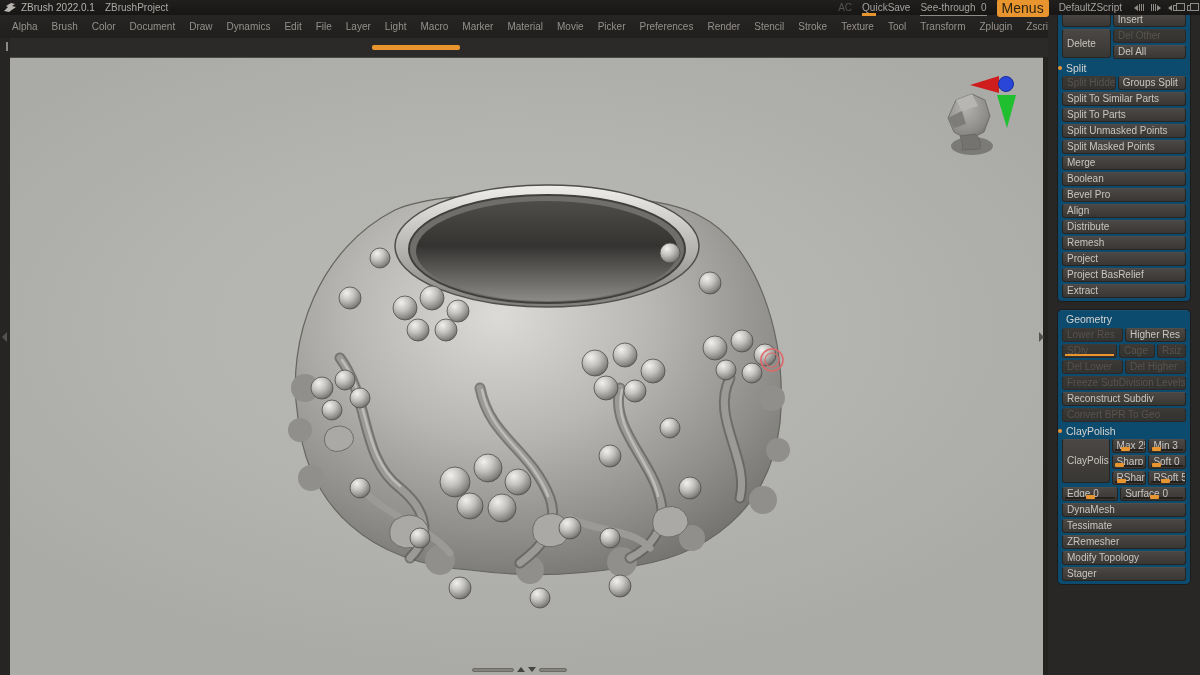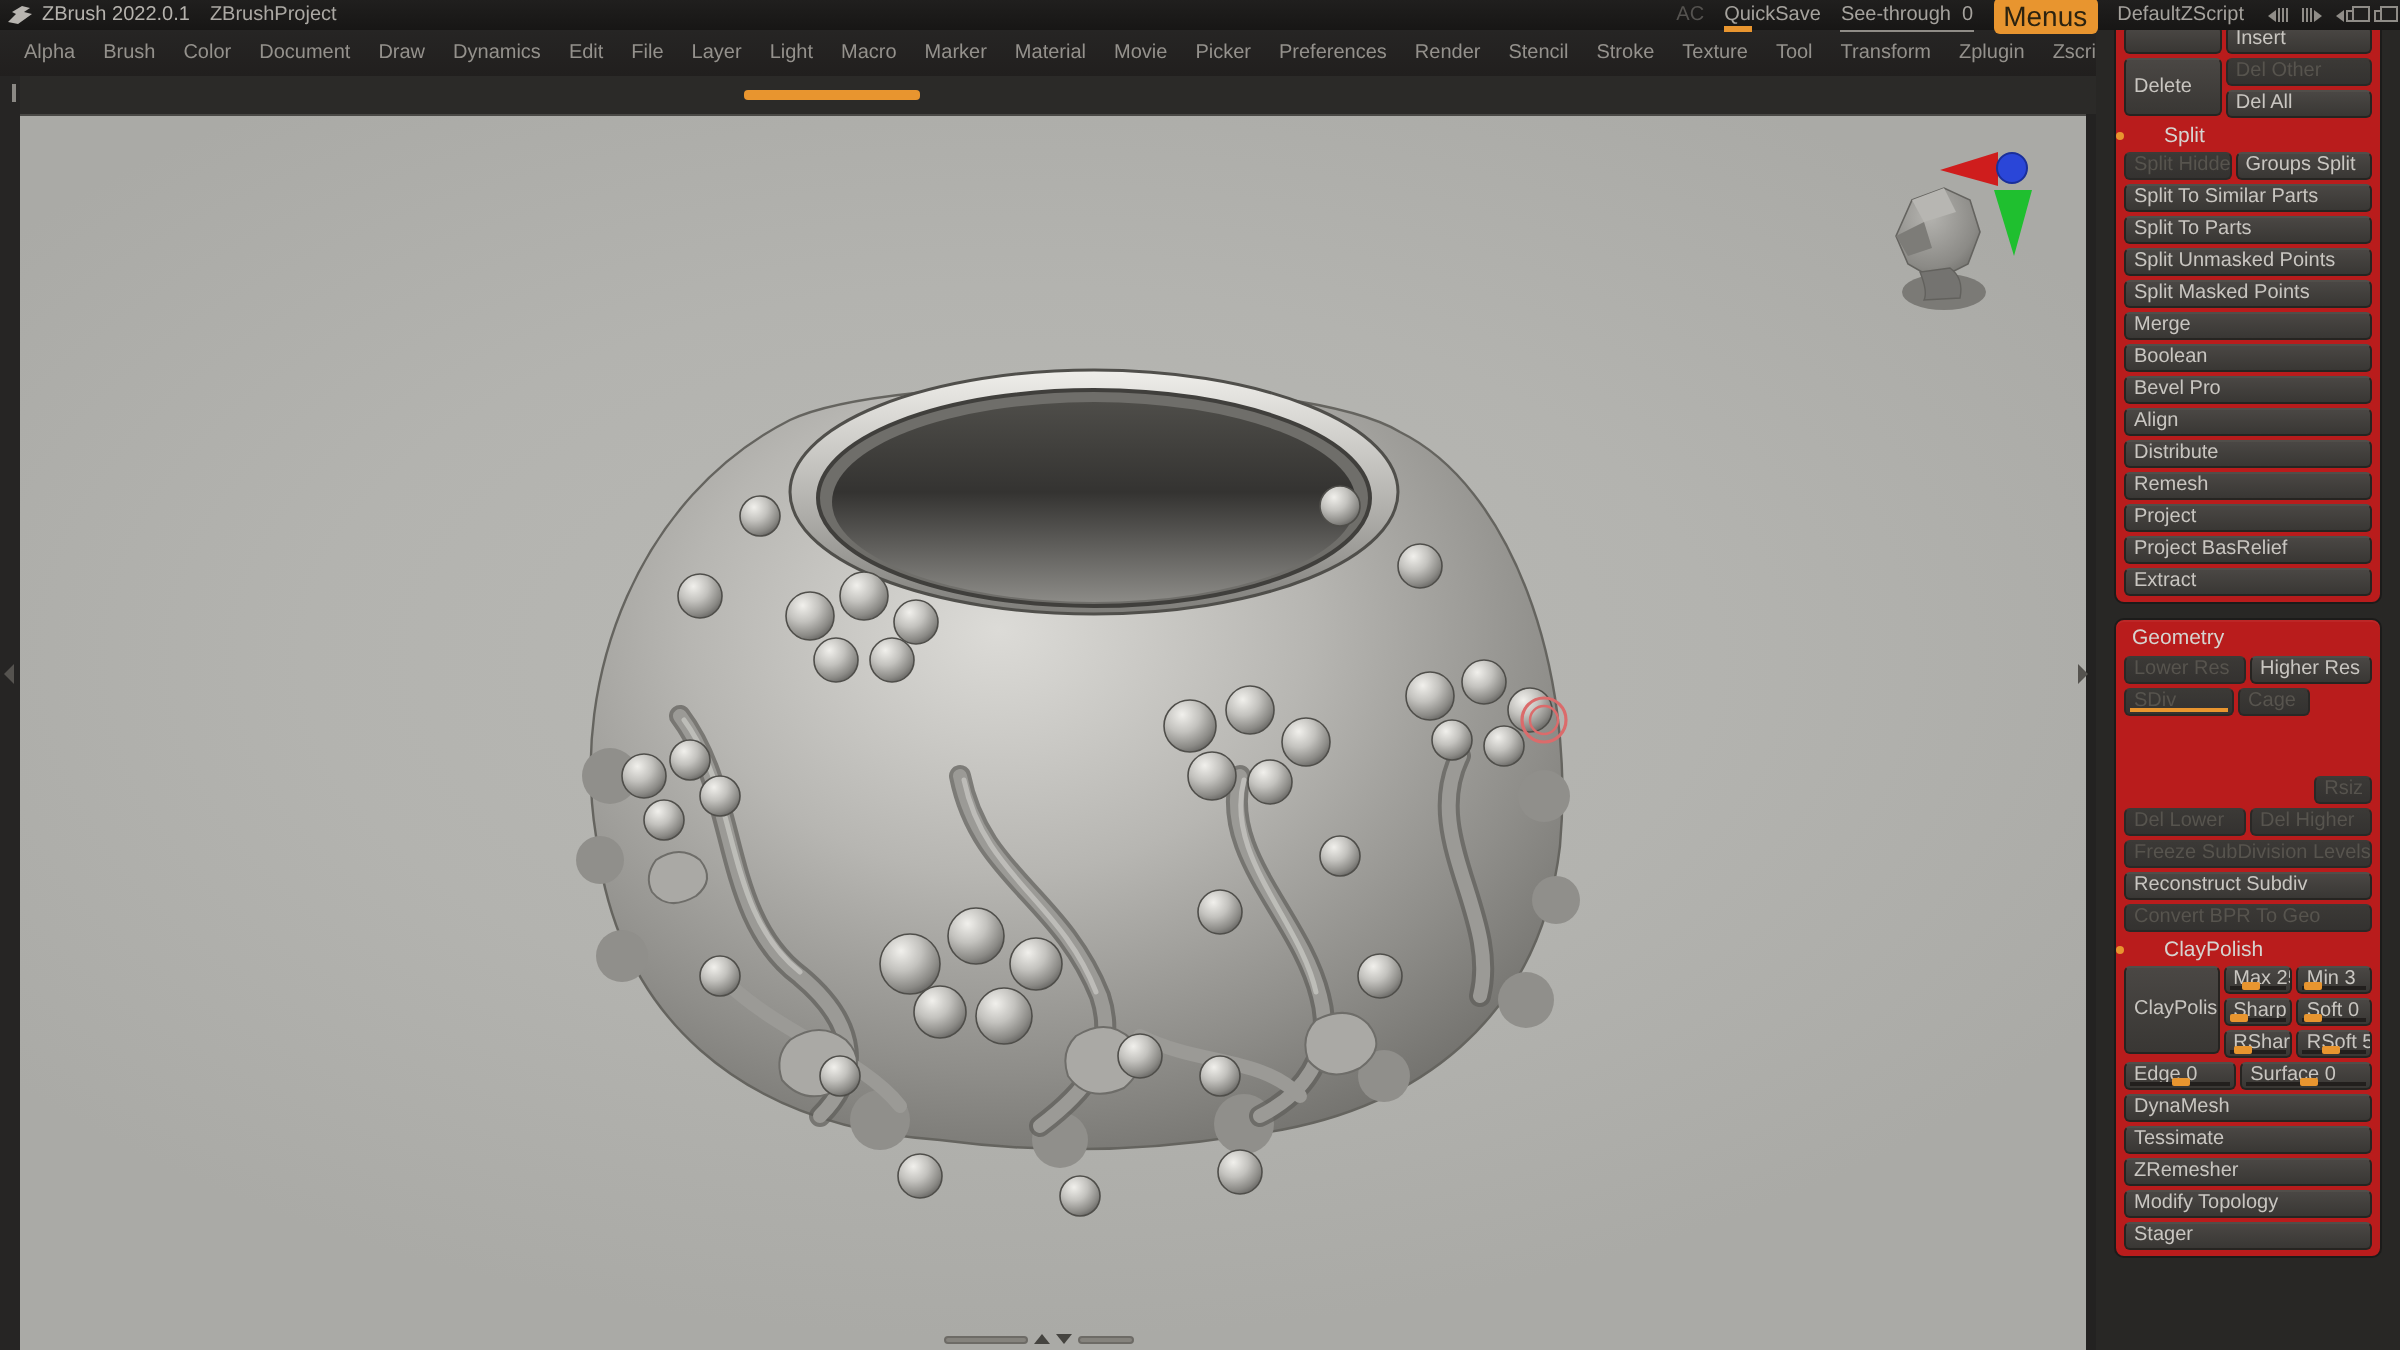--- a/index.html
+++ b/index.html
@@ -51,43 +51,43 @@
     border-top:1px solid #4a4946; overflow:hidden; }
   .scene { position:absolute; left:0; top:0; }
   .bottom-widget { position:absolute; left:462px; top:609px; display:flex; align-items:center; gap:3px; }
   .bw-bar { height:4px; background:#85837d; border:1px solid #6d6b66; border-radius:2px; }
   .bw-tri-up { width:0; height:0; border-left:4px solid transparent; border-right:4px solid transparent; border-bottom:5px solid #454440; }
   .bw-tri-dn { width:0; height:0; border-left:4px solid transparent; border-right:4px solid transparent; border-top:5px solid #454440; }
 
   
   .tray { position:absolute; left:1048px; top:15px; width:152px; height:660px;
     background:#282725; padding:0 9px 0 9px; overflow:hidden; z-index:25; }
-  .group { background:#b91c1c; border:1px solid #1c1b1a; border-radius:5px;
+  .group { background:#0c4a6e; border:1px solid #1c1b1a; border-radius:5px;
     padding:3px 4px; box-shadow:inset 0 1px 0 rgba(255,255,255,.05); display:flex; flex-direction:column; gap:2px; }
   .group.cut { margin-top:-5px; border-top:none; border-radius:0 0 5px 5px; }
   .gap { height:7px; flex:none; }
   .prow { display:flex; gap:2px; }
   .btn { background:linear-gradient(#4a4744,#393734); border:1px solid #262421; border-top-color:#514e4a;
     border-radius:3px; color:#c9c6c1; font-size:10px; height:14px; line-height:12px; padding:0 4px;
     white-space:nowrap; overflow:hidden; text-align:left; }
   .btn.tall { height:29px; display:flex; align-items:center; }
   .btn.wide { width:100%; }
   .btn.disabled { color:#57544e; background:linear-gradient(#3b3936,#343230); border-color:#2a2826; border-top-color:#3d3a37; }
   .btn.active { background:linear-gradient(#f2a83f,#e18c1f); color:#33260f; border-color:#9a6516; }
-  .sec-head { display:flex; align-items:center; gap:20px; color:#d6d4d0; font-size:10.5px; height:13px; padding-left:1px; }
+  .sec-head { display:flex; align-items:center; gap:4px; color:#d6d4d0; font-size:10.5px; height:13px; padding-left:1px; }
   .sec-head .dot { width:4px; height:4px; border-radius:50%; background:#e8952f; margin-left:-5px; }
   .g-title { color:#d6d4d0; font-size:10.5px; height:13px; padding-left:4px; }
   .col { display:flex; flex-direction:column; gap:2px; }
   .repeat { display:flex; flex-direction:column; gap:2px; }
   .slider { position:relative; }
   .slider .sl-track { position:absolute; left:2px; right:2px; bottom:1px; height:2px; background:#221f1d; }
   .slider .sl-track.full { background:#e8952f; }
   .slider .sl-handle { position:absolute; bottom:0; width:9px; height:4px; background:#e8952f; border-radius:1px; }
   .w40 { width:40%; } .w60 { width:60%; } .w44 { width:44%; } .w56 { width:56%; }
-  .w46 { width:46%; } .w30 { width:30%; } .w24 { width:24%;margin-top:44px; } .w48 { width:48%; } .w52 { width:52%; } .w50 { width:50%; }
+  .w46 { width:46%; } .w30 { width:30%; } .w24 { width:24%; } .w48 { width:48%; } .w52 { width:52%; } .w50 { width:50%; }
 </style>
 </head>
 <body>
 
 <div class="titlebar">
   <svg class="tb-logo" viewBox="0 0 14 11">
     <path d="M1 9 L5 5 L3 4 L8 1 L12 2 L9 4 L13 5 L6 10 Z" fill="#b8b5b0"></path>
   </svg>
   <span class="tb-app">ZBrush 2022.0.1</span>
   <span class="tb-project">ZBrushProject</span>

